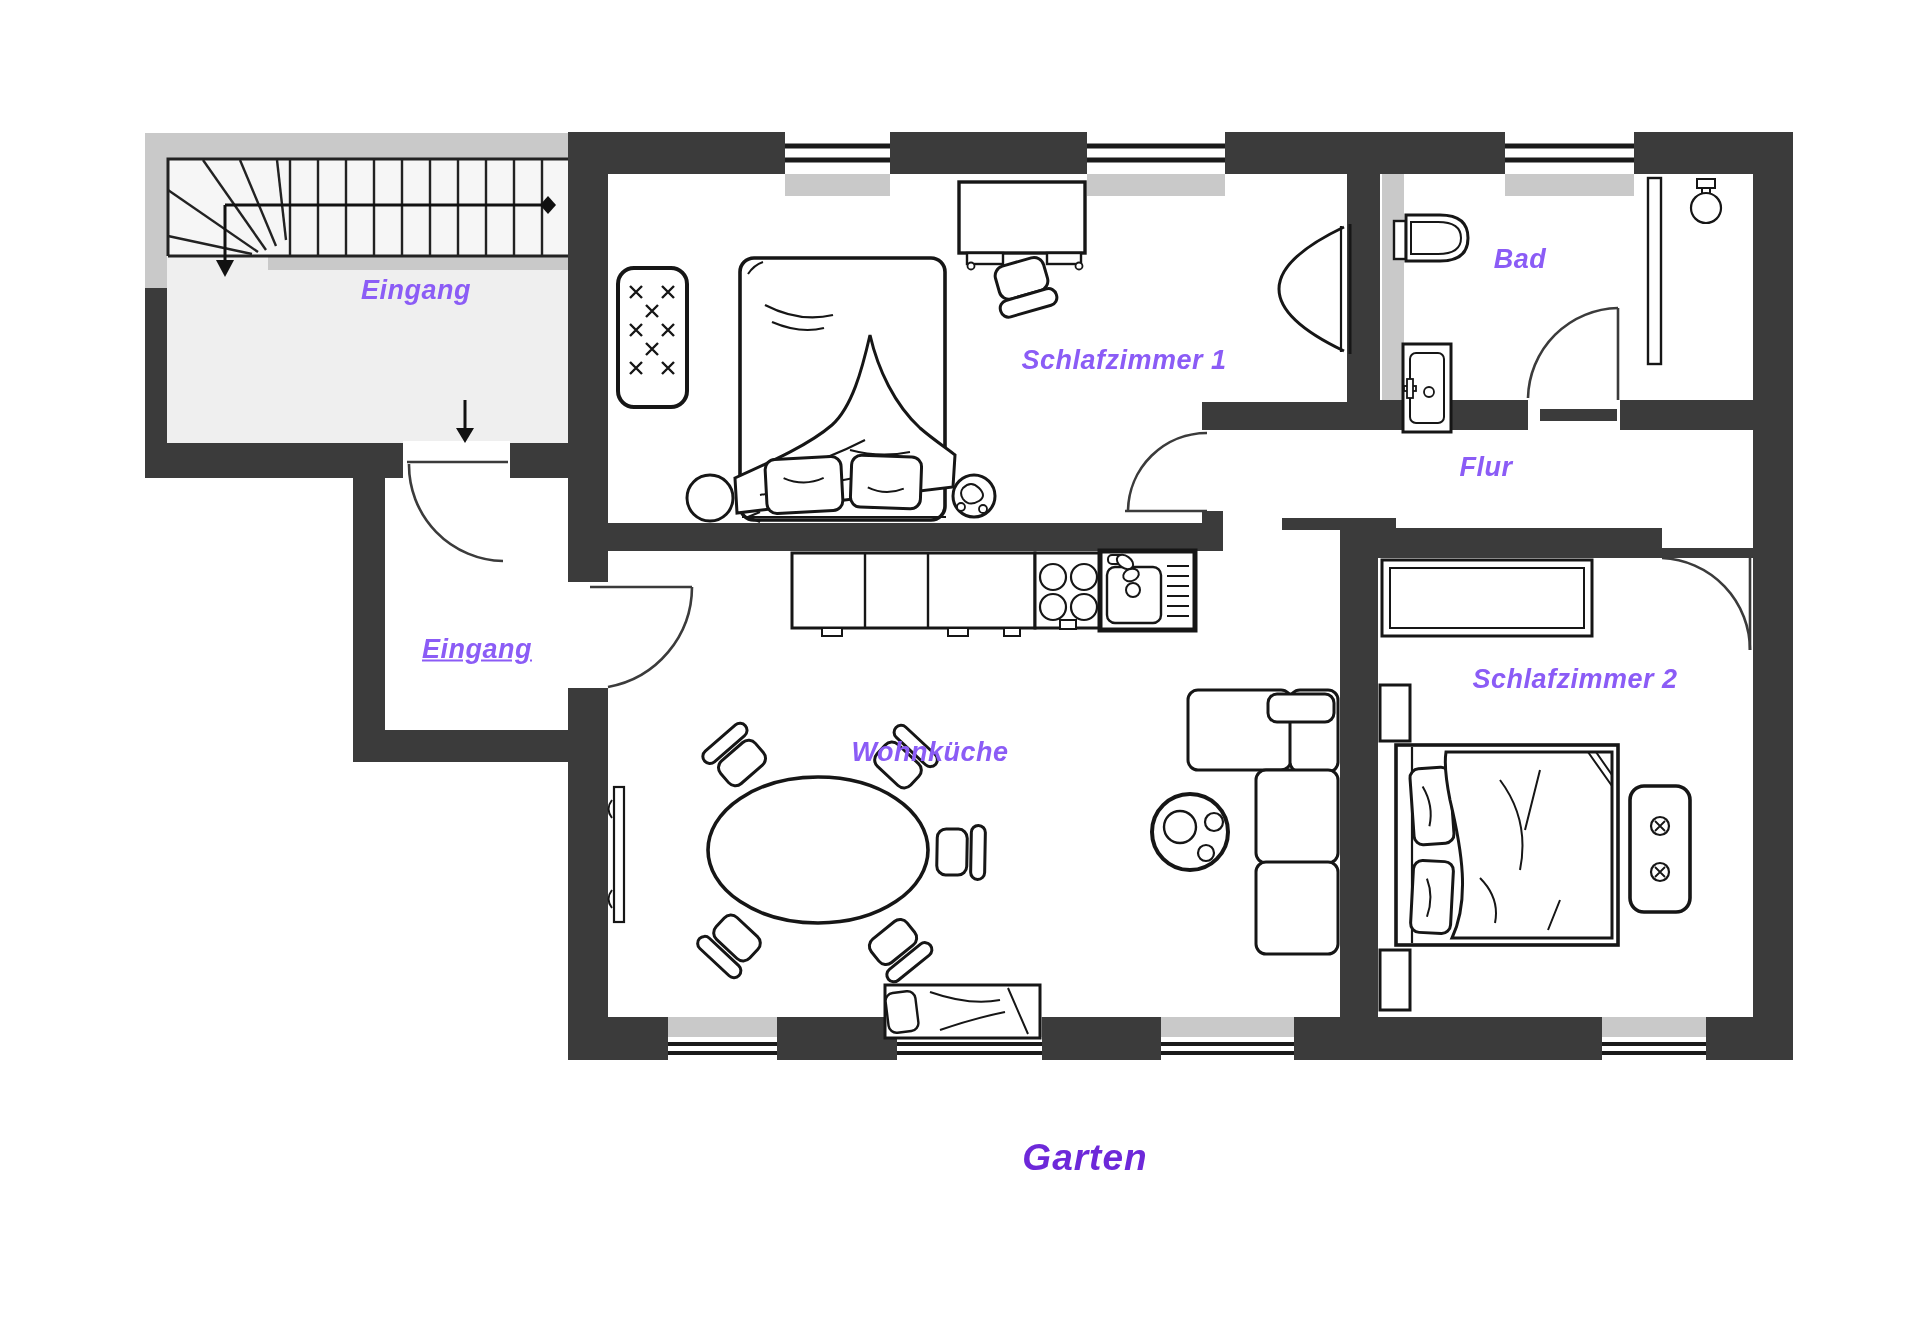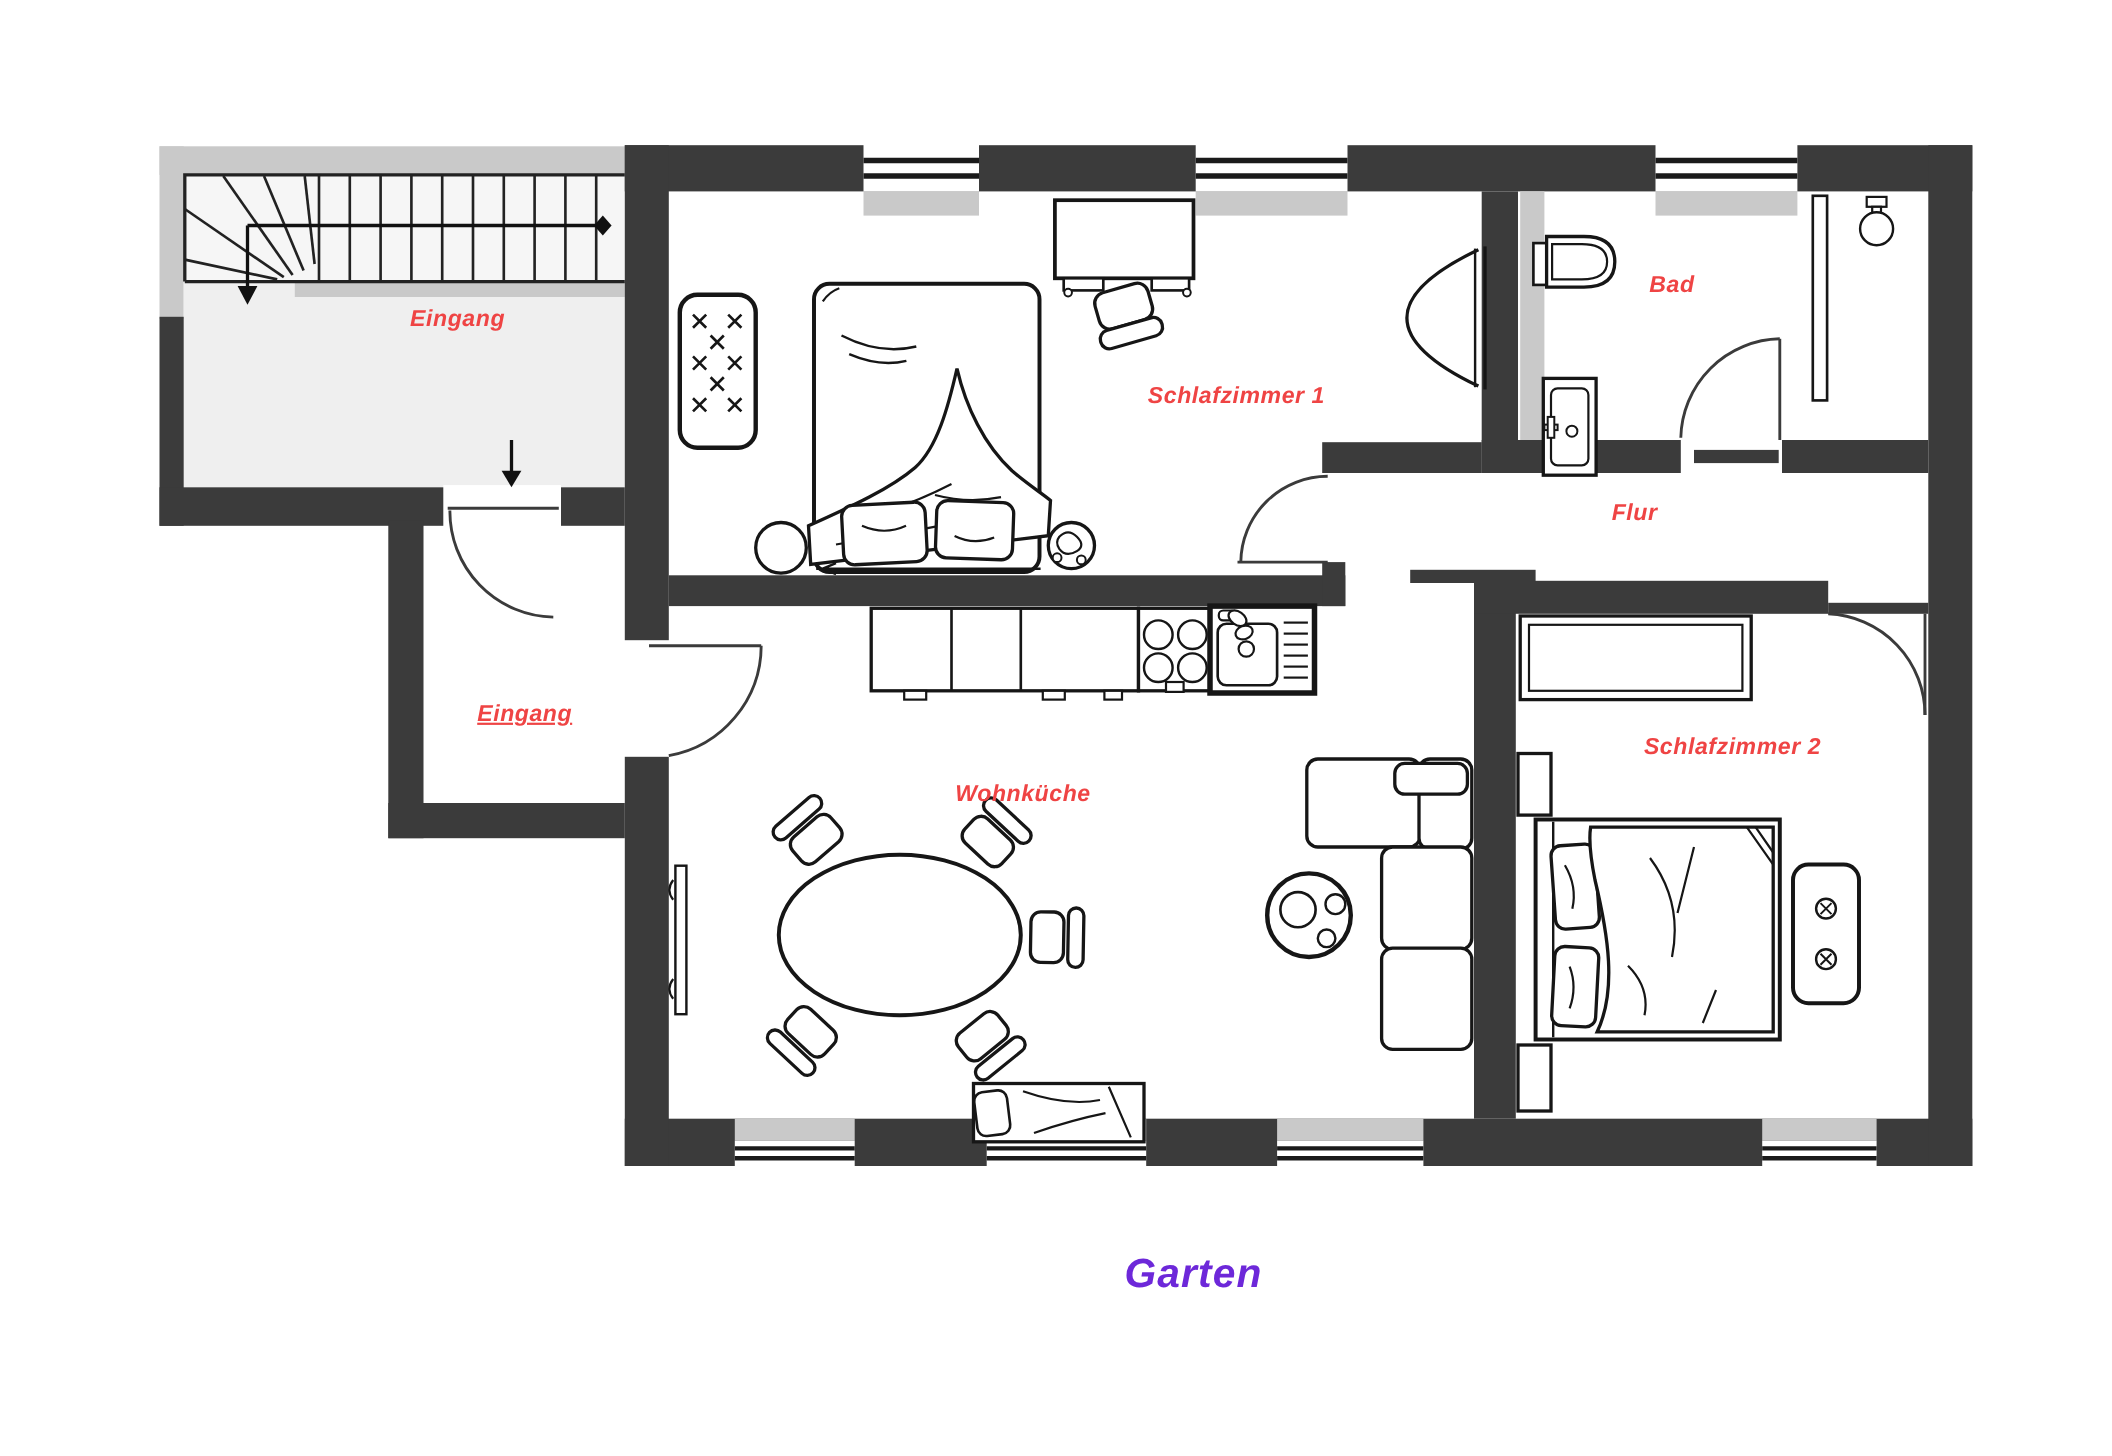--- a/index.html
+++ b/index.html
@@ -1,20 +1,20 @@
 <!DOCTYPE html>
 <html><head>
 <meta charset="utf-8">
 <style>
   html,body{margin:0;padding:0;background:#ffffff;}
   .canvas{position:relative;width:1920px;height:1324px;background:#ffffff;overflow:hidden;
           font-family:"Liberation Sans",sans-serif;}
   .plan-svg{position:absolute;left:0;top:0;}
   .room-label{position:absolute;transform:translate(-50%,-50%);font-style:italic;font-weight:700;
-              color:#ef4444;font-size:21px;letter-spacing:.5px;white-space:nowrap;}
+              color:#8b5cf6;font-size:27px;letter-spacing:.5px;white-space:nowrap;}
   .label-garten{font-size:37px;letter-spacing:1px;color:#6d28d9;}
 </style>
 </head>
 <body>
 
 <div class="canvas">
 <svg class="plan-svg" width="1920" height="1324" viewBox="0 0 1920 1324">
 
   <g>
     <rect x="145" y="133" width="423" height="26" fill="#c9c9c9"></rect>
@@ -359,16 +359,16 @@
       <path d="M1655,867 l10,10 M1665,867 l-10,10" stroke-width="1.8"></path>
     </g>
   </g>
 </svg>
 
   <div class="room-label" style="left:416px;top:290px;">Eingang</div>
   <div class="room-label" style="left:477px;top:649px;text-decoration:underline;">Eingang</div>
   <div class="room-label" style="left:1124px;top:360px;font-style:italic;">Schlafzimmer 1</div>
   <div class="room-label" style="left:1520px;top:259px;">Bad</div>
   <div class="room-label" style="left:1486px;top:467px;">Flur</div>
-  <div class="room-label" style="left:930px;top:722px;">Wohnküche</div>
+  <div class="room-label" style="left:930px;top:752px;">Wohnküche</div>
   <div class="room-label" style="left:1575px;top:679px;">Schlafzimmer 2</div>
   <div class="room-label label-garten" style="left:1085px;top:1158px;">Garten</div>
 </div>
 
 </body></html>

